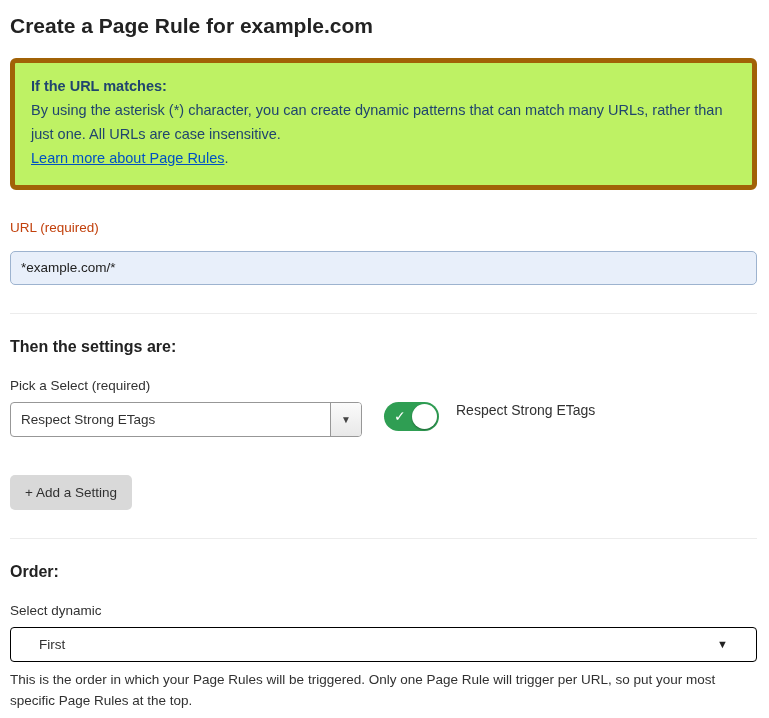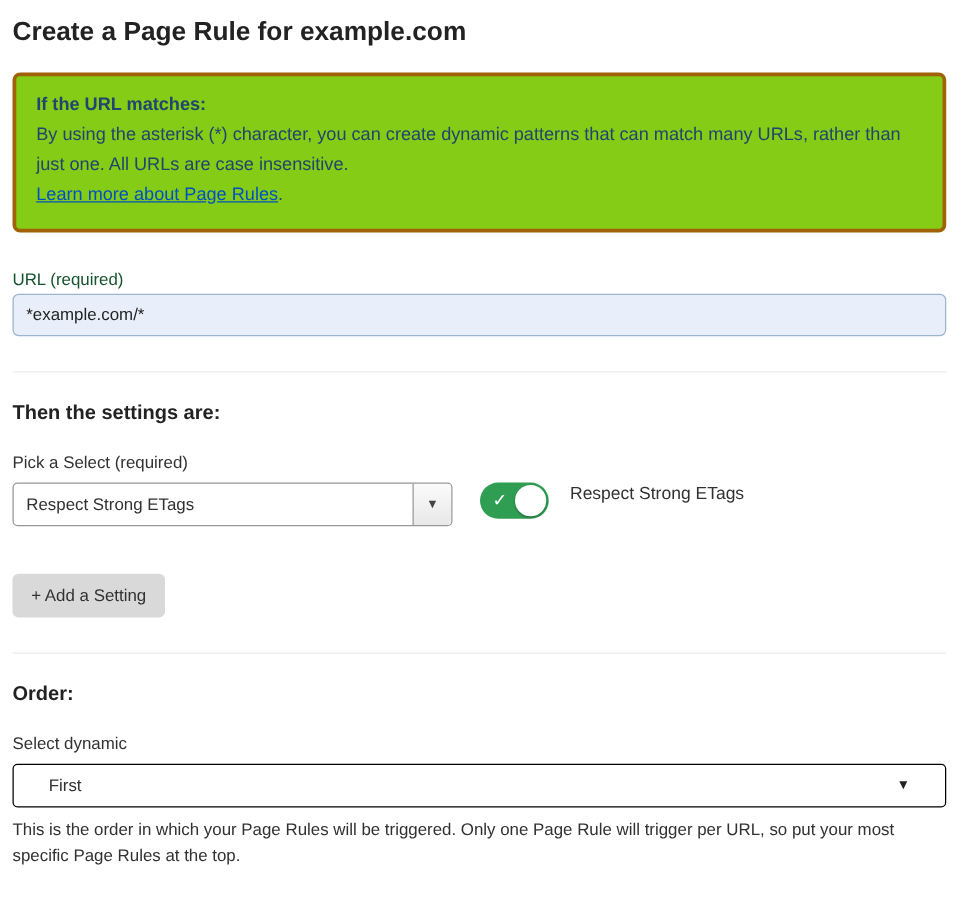--- a/index.html
+++ b/index.html
@@ -12,40 +12,40 @@
   .container { padding: 8px 12px 0 10px; }
 
   .page-title {
     font-size: 21px;
     font-weight: bold;
     color: #222;
     margin: 6px 0 20px 0;
   }
 
   .info-box {
-    background: #84cc16;
-    border: 3px solid #a16207;
+    background: #bef264;
+    border: 5px solid #a16207;
     border-radius: 6px;
     padding: 12px 16px 14px 16px;
     color: #20456e;
     font-size: 14.5px;
     line-height: 1.65;
   }
   .info-heading { font-weight: bold; }
   .info-link {
     color: #0051c3;
     text-decoration: underline;
     cursor: pointer;
   }
   .info-link-suffix { color: #20456e; }
 
   .field-label {
     font-size: 13.5px;
-    color: #14532d;
-    margin: 30px 0 4px 0;
+    color: #c2410c;
+    margin: 30px 0 16px 0;
   }
 
   .url-input {
     width: 100%;
     height: 34px;
     background: #e8effa;
     border: 1px solid #9db3cf;
     border-radius: 5px;
     padding: 0 10px;
     font-size: 13.5px;

